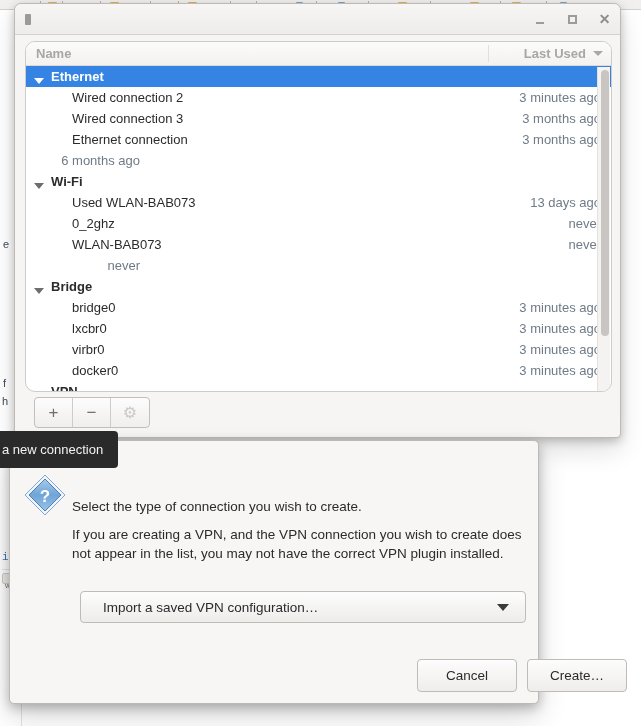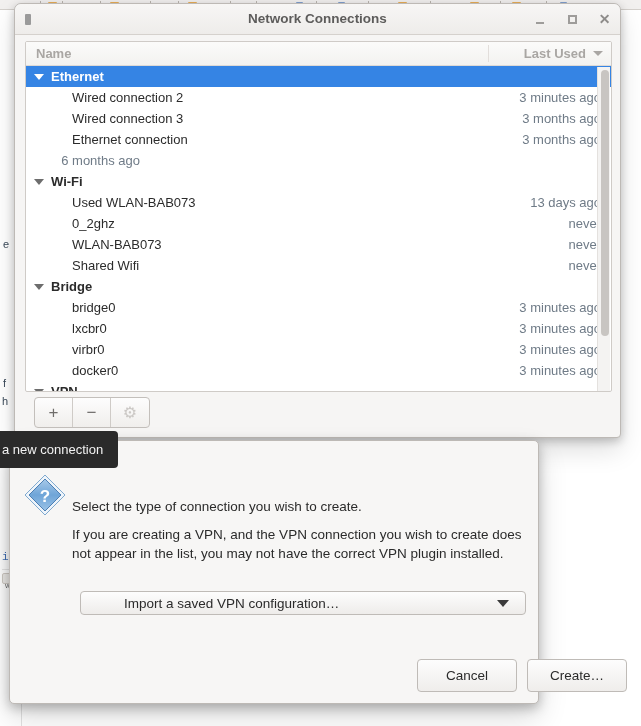--- a/index.html
+++ b/index.html
@@ -89,21 +89,21 @@
     position: absolute; left: 3px; top: 3px; width: 9px; height: 9px;
     border: 2px solid #9e9c9a;
   }
   .win-btn .xg { font-size: 14px; font-weight: bold; color: #8e8c8a; }
 
   
   .list-wrap {
     position: absolute; left: 10px; top: 37px; width: 587px; height: 351px;
     background: #ffffff;
     border: 1px solid #cfcbc7;
-    border-radius: 2px;
+    border-radius: 10px;
     overflow: hidden;
   }
   .list-header {
     height: 24px;
     background: linear-gradient(to bottom, #fbfbfa, #f3f2f0);
     border-bottom: 1px solid #dedad6;
     display: flex; align-items: center;
     position: relative;
   }
   .col-name {
@@ -123,21 +123,21 @@
   }
 
   .rows { position: relative; height: 326px; }
   .row {
     display: flex; align-items: center;
     height: 21px;
     font-size: 13px;
   }
   .row.group { background: transparent; }
   .row.group.selected { background: #3584e4; }
-  .row .rname { flex: 1; display: flex; align-items: center; color: #2b2b2b; }
+  .row .rname { flex: 1; display: flex; align-items: flex-end; color: #2b2b2b; }
   .row .rlast {
     width: 124px; padding-right: 10px; text-align: right;
     color: #6f7b87; font-size: 13px;
   }
   .row.group .rname { font-weight: bold; padding-left: 8px; gap: 7px; }
   .row.group.selected .rname { color: #ffffff; }
   .row.child .rname { padding-left: 46px; }
   .tri {
     width: 0; height: 0;
     border-left: 5px solid transparent; border-right: 5px solid transparent;
@@ -207,26 +207,25 @@
     position: absolute; left: 72px; top: 499px;
     font-size: 13.5px; color: #2b2b2b;
     z-index: 21;
   }
   .dlg-para {
     position: absolute; left: 72px; top: 526px; width: 456px;
     font-size: 13.5px; color: #2b2b2b; line-height: 18.5px;
     z-index: 21;
   }
   .combo {
-    position: absolute; left: 80px; top: 591px; width: 446px; height: 24px;
+    position: absolute; left: 80px; top: 591px; width: 446px; height: 32px;
     background: linear-gradient(to bottom, #fdfdfd, #eeecea);
     border: 1px solid #bfbbb7; border-radius: 4px;
     display: flex; align-items: center;
     z-index: 21;
-    padding-left: 21px;
   }
   .combo-label {
     flex: 1; padding-left: 22px; font-size: 13.5px; color: #2b2b2b;
   }
   .combo-arrow {
     margin-right: 16px;
     width: 0; height: 0;
     border-left: 6px solid transparent; border-right: 6px solid transparent;
     border-top: 7px solid #3a3a3a;
   }
@@ -280,21 +279,20 @@
       <div class="bg-chip" style="top:563px">
         <span class="bg-text" style="position:static; font-size:8px; color:#666; padding-left:2px">wi</span>
       </div>
     </div>
   </div>
 
   <div class="window">
 
     <div class="titlebar">
       <div class="title-icon"></div>
-      <div class="title-text">Network Connections</div>
       <div class="win-btns">
         <div class="win-btn">
             <span class="minline"></span>
           </div>
         <div class="win-btn">
             <span class="maxbox"></span>
           </div>
         <div class="win-btn"><span class="xg">✕</span></div>
       </div>
     </div>
@@ -360,23 +358,20 @@
             </div>
           <div class="rlast">never</div>
         </div>
         <div class="row child">
           <div class="rname">
               <span>WLAN-BAB073</span>
             </div>
           <div class="rlast">never</div>
         </div>
         <div class="row child">
-          <div class="rname">
-              <span>Shared Wifi</span>
-            </div>
           <div class="rlast">never</div>
         </div>
 
         <div class="row group">
           <div class="rname">
             <span class="tri"></span>
             <span>Bridge</span>
           </div>
           <div class="rlast"></div>
         </div>

